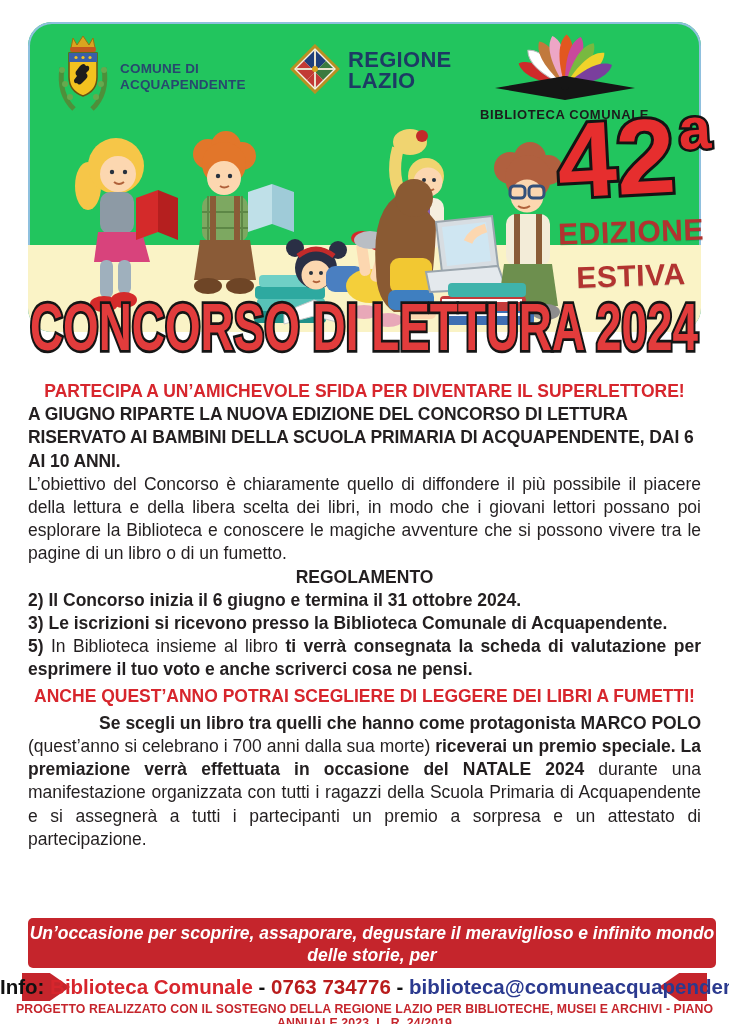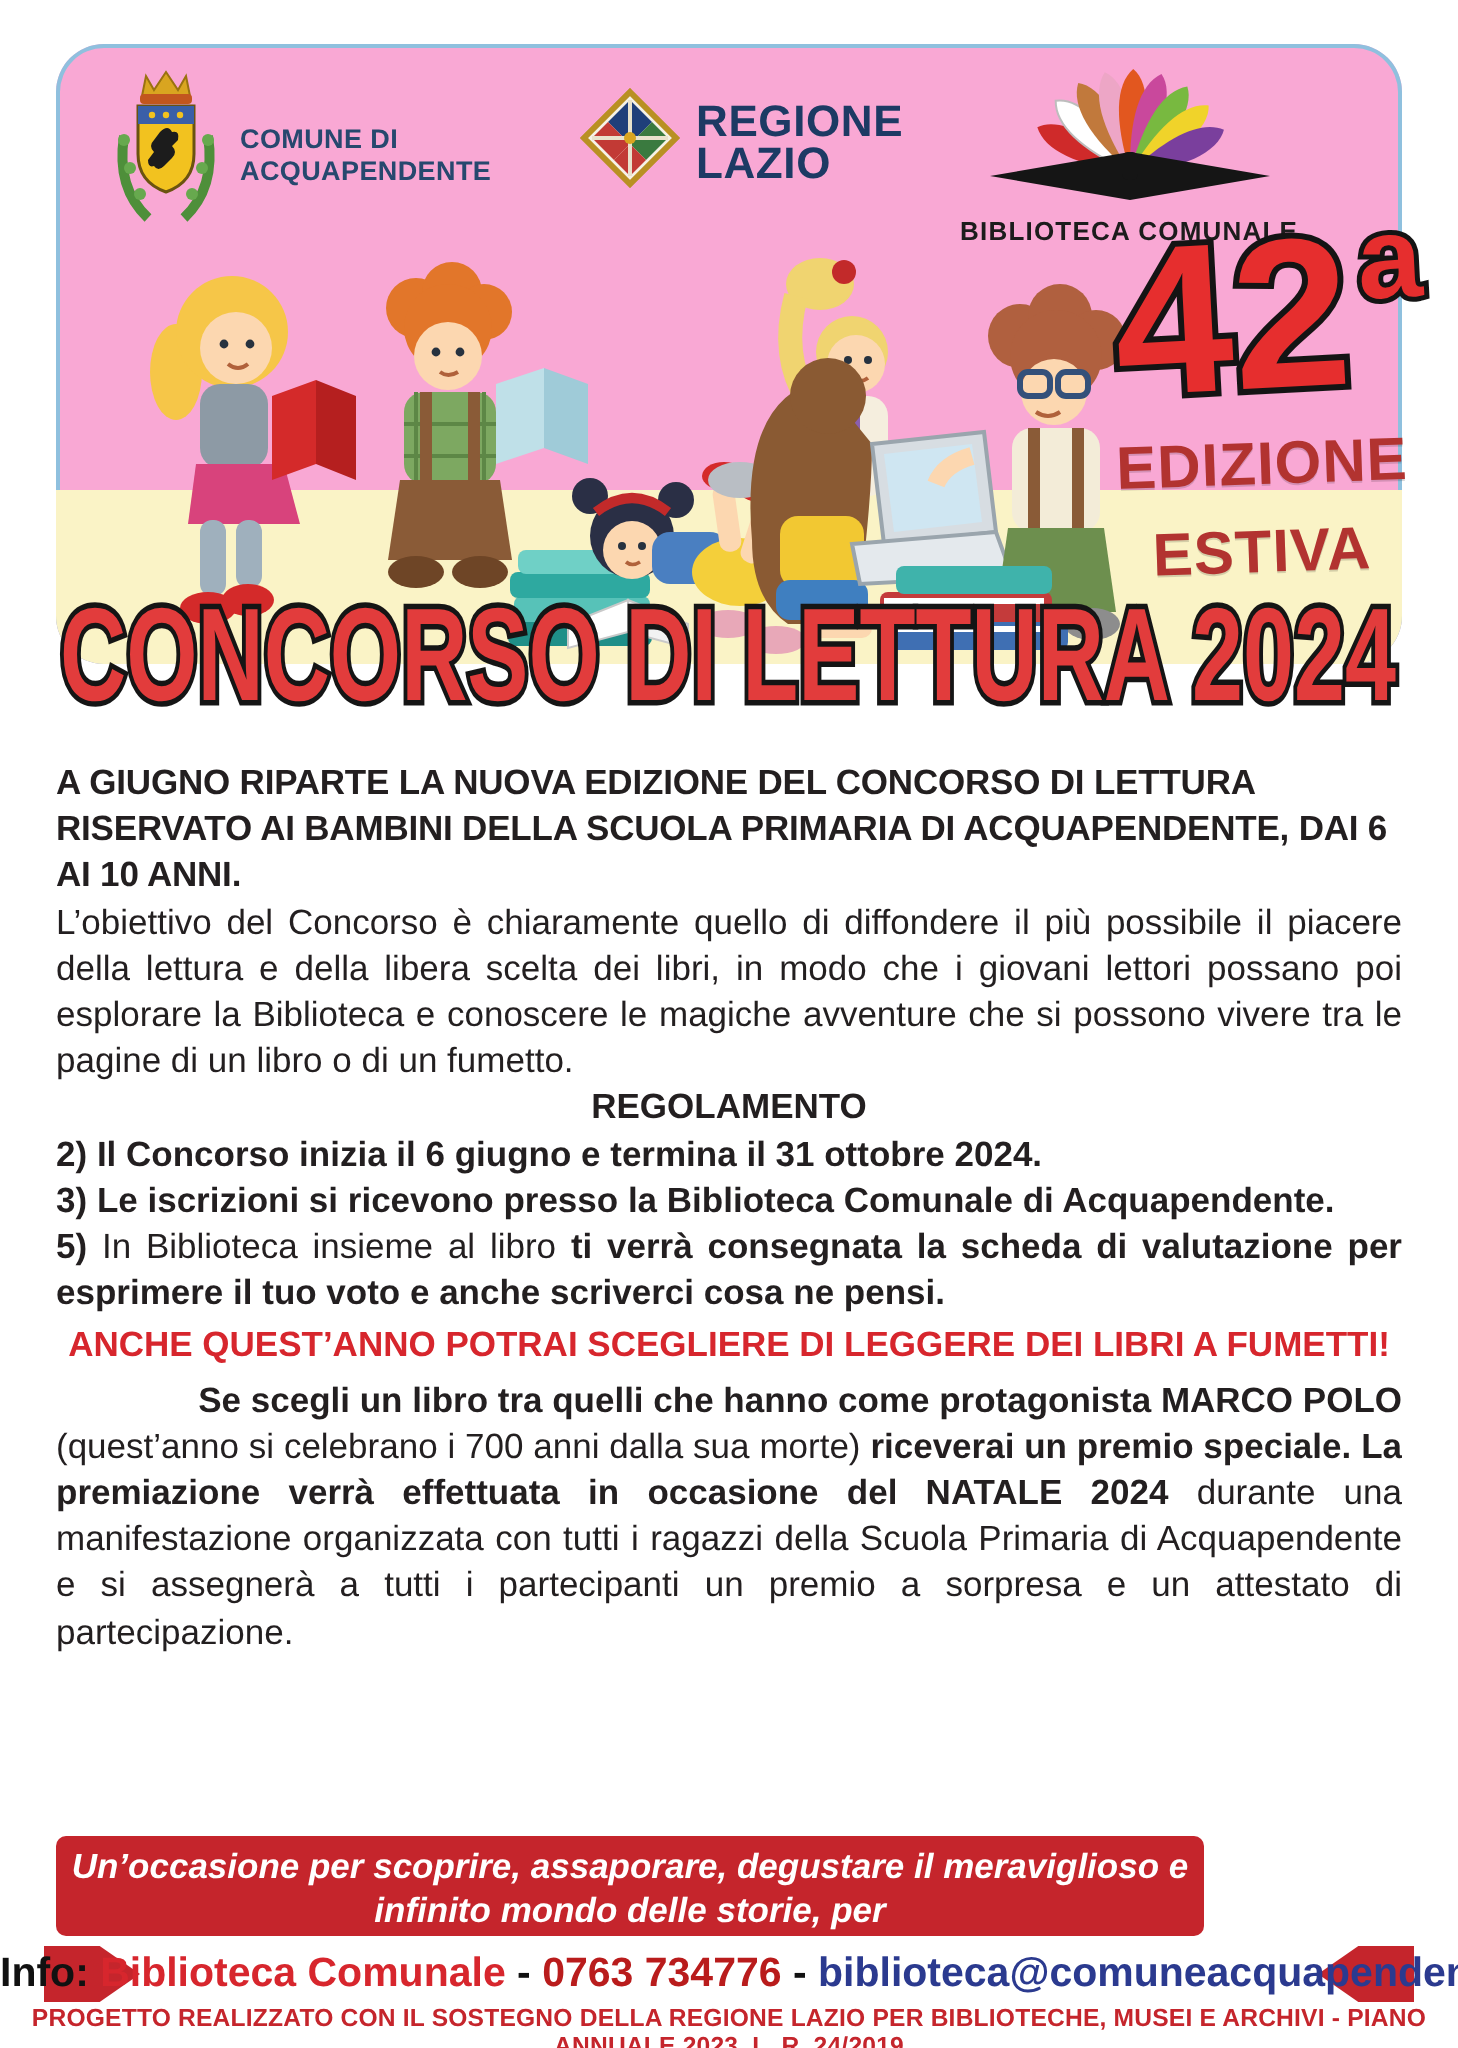--- a/index.html
+++ b/index.html
@@ -1,21 +1,21 @@
 <!DOCTYPE html>
 <html><head>
 <meta charset="utf-8">
 <style>
   html,body{margin:0;padding:0;background:#ffffff;}
   .poster{position:relative;width:729px;height:1024px;background:#ffffff;overflow:hidden;
           font-family:"Liberation Sans", sans-serif;color:#231f20;margin:0 auto;}
 
   
   .card{position:absolute;left:28px;top:22px;width:673px;height:310px;border-radius:24px;
-        background:#f9a8d4;overflow:hidden;box-shadow:inset 0 0 0 2px #8fc0de;}
+        background:#22c55e;overflow:hidden;box-shadow:inset 0 0 0 2px #8fc0de;}
   .card .sand{position:absolute;left:0;right:0;bottom:0;height:87px;background:#faf3c6;}
 
   .logos{position:absolute;left:0;top:0;right:0;height:95px;}
   .logo{position:absolute;display:flex;align-items:center;gap:8px;}
   .logo-comune{left:26px;top:12px;}
   .logo-regione{left:262px;top:22px;}
   .logo-biblio{left:452px;top:6px;flex-direction:column;gap:1px;}
   .comune-text{font-weight:700;font-size:13.5px;line-height:1.18;color:#27486e;letter-spacing:.2px;}
   .regione-text{font-weight:700;font-size:22px;line-height:.95;color:#1d3a64;letter-spacing:.3px;}
   .biblio-text{font-weight:700;font-size:13px;color:#1c1c1c;letter-spacing:.6px;}
@@ -37,21 +37,21 @@
   .bl span.bold{font-weight:700;}
   .st-lead{color:#d7262d;font-weight:700;text-align:center;}
   .st-caps{font-weight:700;text-align:left;letter-spacing:-.1px;}
   .st-para{text-align:justify;}
   .st-heading{font-weight:700;text-align:center;}
   .st-item{text-align:justify;}
   .st-leadgap{color:#d7262d;font-weight:700;text-align:center;margin-top:3px;margin-bottom:4px;}
   .st-centerbold{font-weight:700;text-align:right;}
 
   
-  .banner{position:absolute;left:28px;top:918px;width:574px;height:50px;background:#c5252c;
+  .banner{position:absolute;left:28px;top:918px;width:688px;height:50px;background:#c5252c;
           border-radius:5px;color:#ffffff;font-weight:700;font-style:italic;text-align:center;
           font-size:17.5px;line-height:22px;padding-top:4px;box-sizing:border-box;}
 
   
   .info{position:absolute;left:0;top:972px;width:729px;height:30px;text-align:center;
         font-size:20.5px;font-weight:700;line-height:30px;white-space:nowrap;}
   .info .lbl{color:#111111;}
   .info .nm{color:#d7262d;}
   .info .ph{color:#b91c1c;}
   .info .em{color:#2b3a8f;}
@@ -271,20 +271,21 @@
     <div class="ed-line second">ESTIVA</div>
   </div>
 
   <div class="title-wrap">
     <svg width="729" height="90" viewBox="0 0 729 90">
       <text x="364" y="70" text-anchor="middle" font-family="Liberation Sans, sans-serif" font-size="66" font-weight="bold" fill="#e23c3c" stroke="#151515" stroke-width="5.5" paint-order="stroke" textLength="668" lengthAdjust="spacingAndGlyphs">CONCORSO DI LETTURA 2024</text>
     </svg>
   </div>
 
   <div class="body-text">
+      <div class="bl st-lead"><span class="bold">PARTECIPA A UN’AMICHEVOLE SFIDA PER DIVENTARE IL SUPERLETTORE!</span></div>
       <div class="bl st-caps"><span class="bold">A GIUGNO RIPARTE LA NUOVA EDIZIONE DEL CONCORSO DI LETTURA RISERVATO AI BAMBINI DELLA SCUOLA PRIMARIA DI ACQUAPENDENTE, DAI 6 AI 10 ANNI.</span></div>
       <div class="bl st-para"><span>L’obiettivo del Concorso è chiaramente quello di diffondere il più possibile il piacere della lettura e della libera scelta dei libri, in modo che i giovani lettori possano poi esplorare la Biblioteca e conoscere le magiche avventure che si possono vivere tra le pagine di un libro o di un fumetto.</span></div>
       <div class="bl st-heading"><span class="bold">REGOLAMENTO</span></div>
       <div class="bl st-item"><span class="bold">2) </span><span class="bold">Il Concorso inizia il 6 giugno e termina il 31 ottobre 2024.</span></div>
       <div class="bl st-item"><span class="bold">3) </span><span class="bold">Le iscrizioni si ricevono presso la Biblioteca Comunale di Acquapendente.</span></div>
       <div class="bl st-item"><span class="bold">5) </span><span>In Biblioteca insieme al libro </span><span class="bold">ti verrà consegnata la scheda di valutazione per esprimere il tuo voto e anche scriverci cosa ne pensi.</span></div>
       <div class="bl st-leadgap"><span class="bold">ANCHE QUEST’ANNO POTRAI SCEGLIERE DI LEGGERE DEI LIBRI A FUMETTI!</span></div>
       <div class="bl st-centerbold"><span class="bold">Se scegli un libro tra quelli che hanno come protagonista MARCO POLO</span></div>
       <div class="bl st-para"><span>(quest’anno si celebrano i 700 anni dalla sua morte) </span><span class="bold">riceverai un premio speciale.</span><span> </span><span class="bold">La premiazione verrà effettuata in occasione del NATALE 2024</span><span> durante una manifestazione organizzata con tutti i ragazzi della Scuola Primaria di Acquapendente e si assegnerà a tutti i partecipanti un premio a sorpresa e un attestato di partecipazione.</span></div>
     </div>

